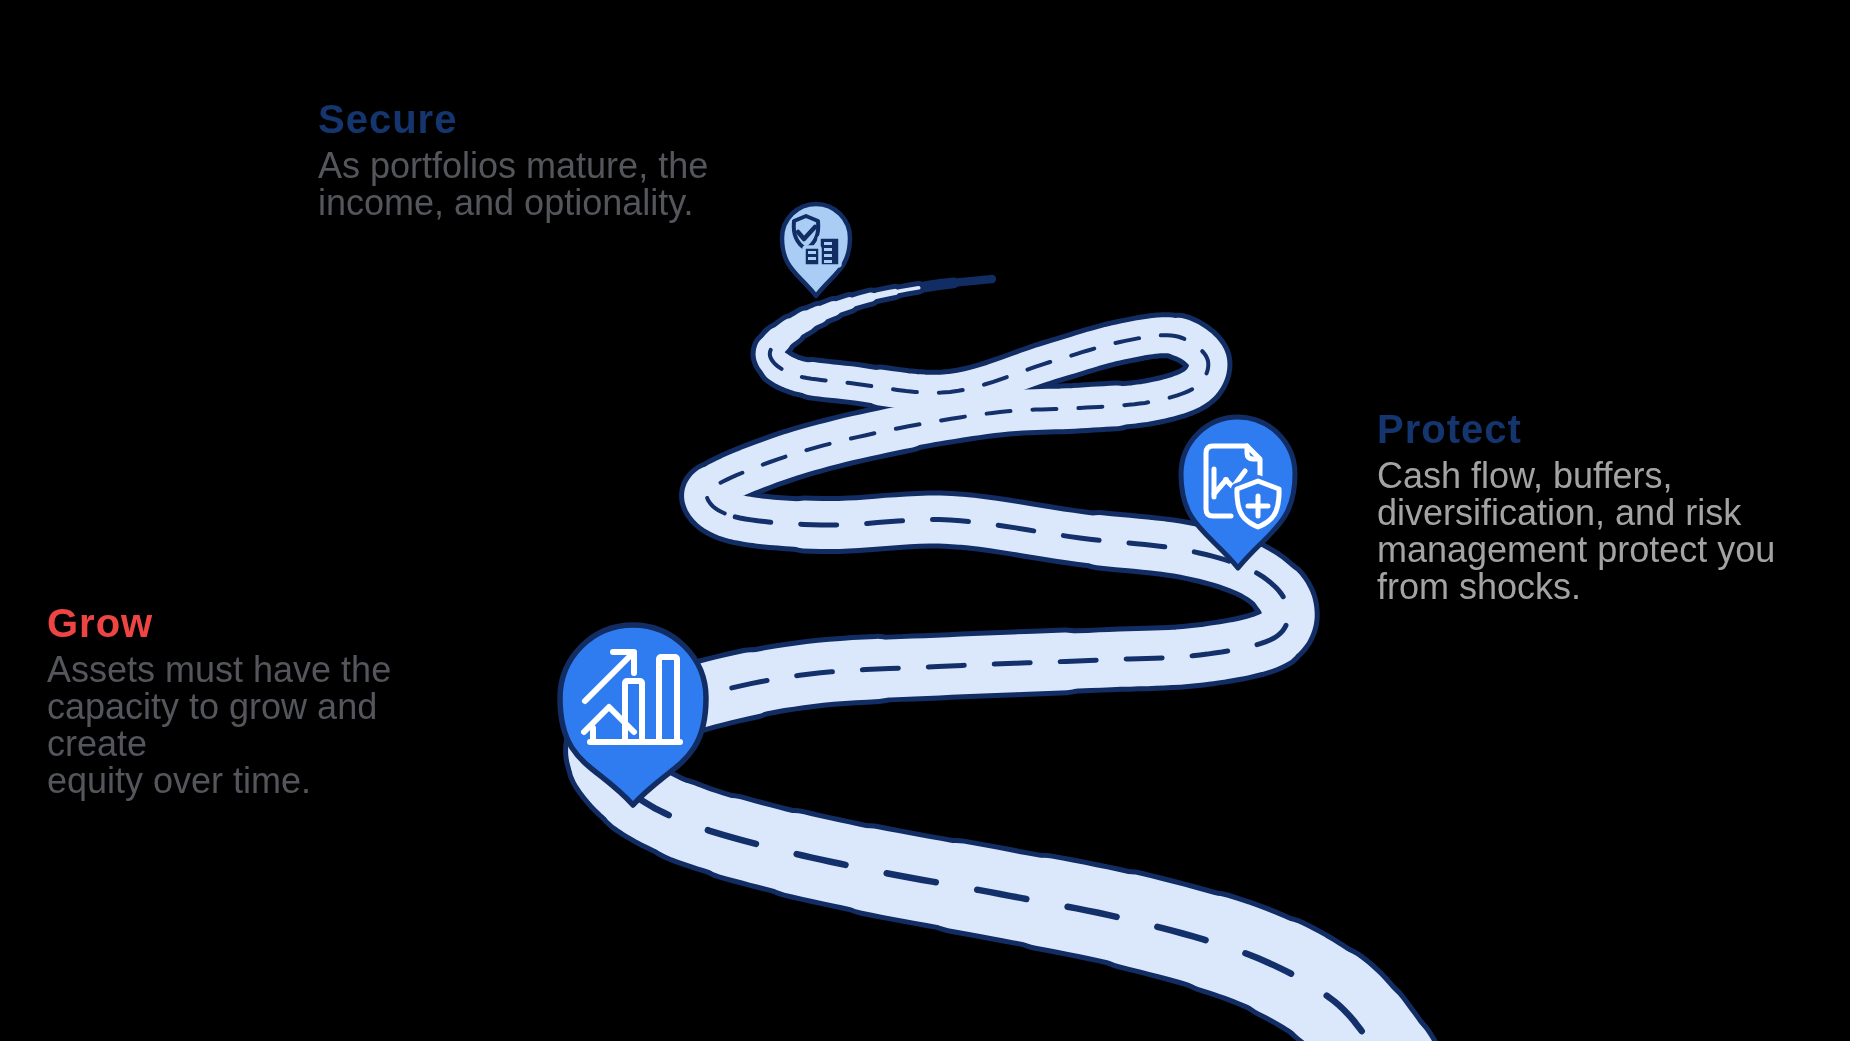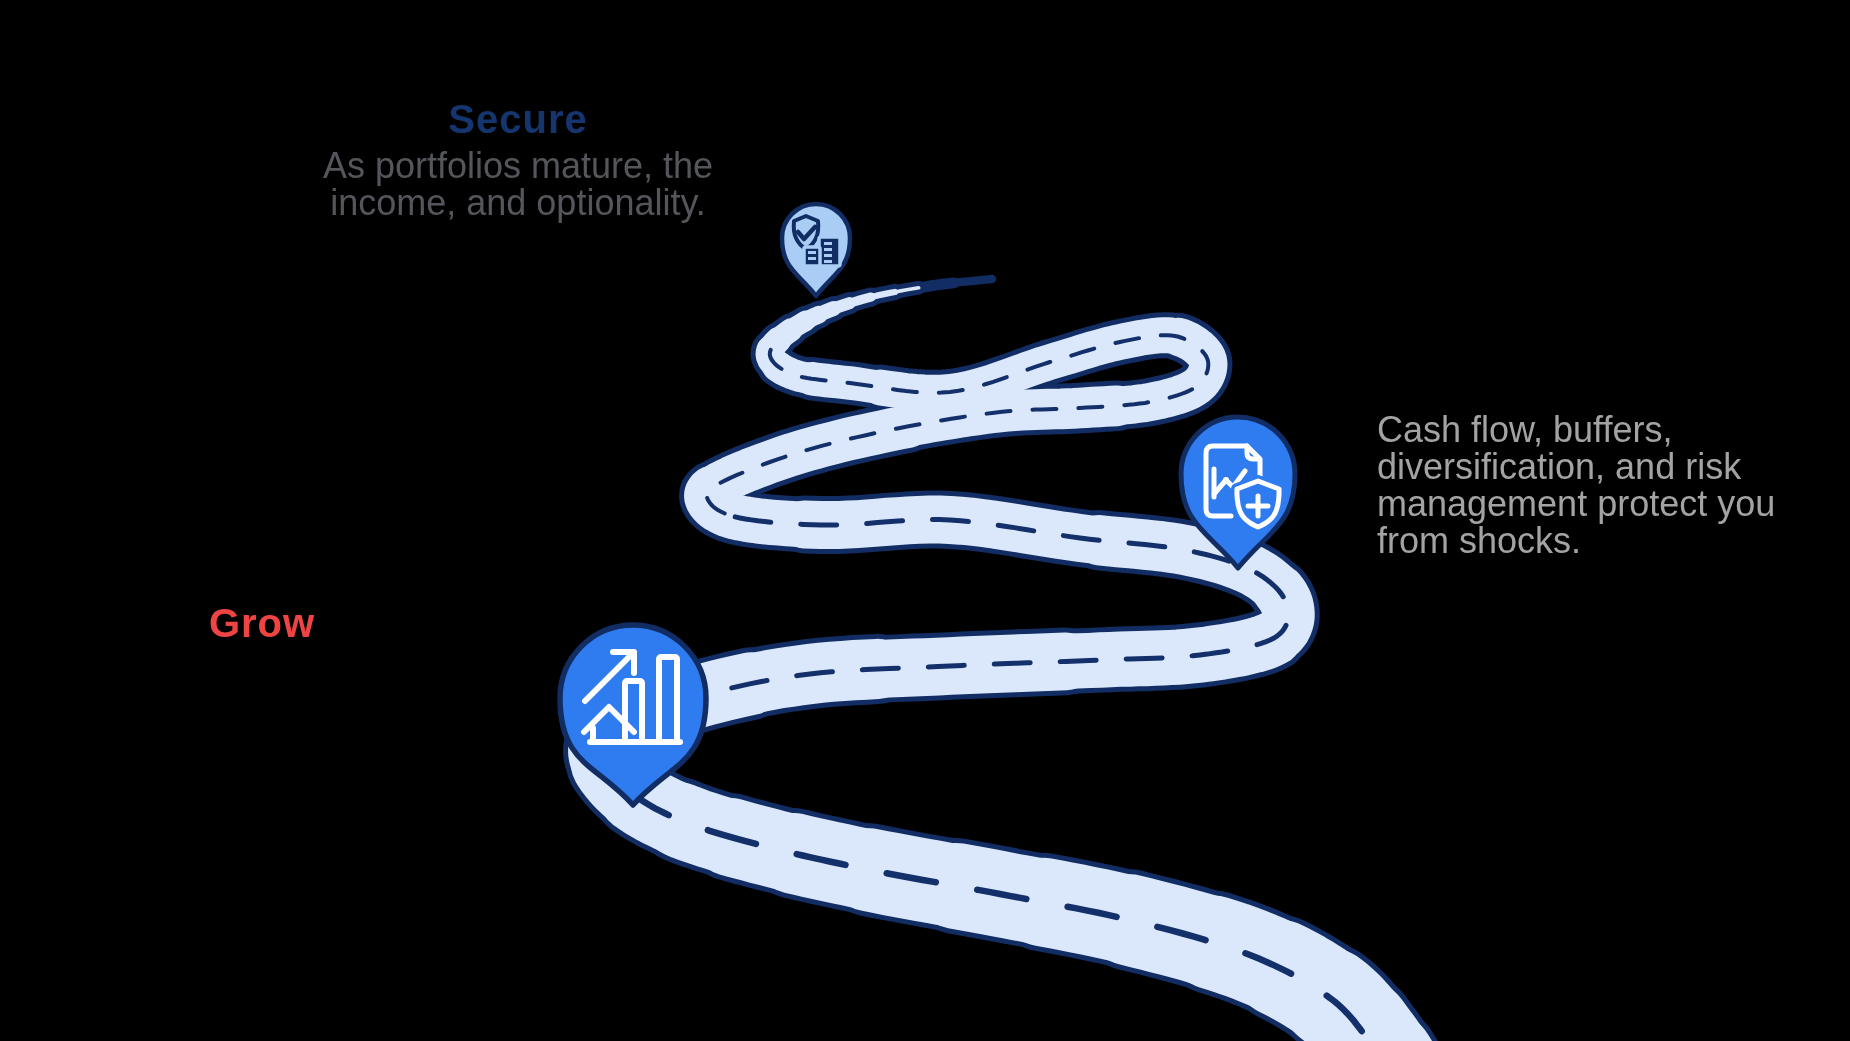--- a/index.html
+++ b/index.html
@@ -7,21 +7,21 @@
     width:1850px;height:1041px;overflow:hidden;position:relative;
     font-family:"Liberation Sans", sans-serif;
   }
   .stage{position:absolute;inset:0;}
   svg#road{position:absolute;left:0;top:0;}
   .block{position:absolute;}
   .block h2{
     margin:0;font-size:40px;font-weight:700;letter-spacing:1px;line-height:46px;
   }
   .block .body{margin-top:5px;font-size:36px;line-height:37px;font-weight:400;}
-  .align-right{text-align:center;}
+  .align-right{text-align:left;}
   .align-left{text-align:left;}
   .b-secure{top:96px;right:1132px;width:400px;}
   .b-protect{top:406px;left:1377px;width:400px;}
   .b-grow{top:600px;right:1373px;width:430px;}
 </style>
 </head>
 <body style="background: rgb(0, 0, 0);">
 
 <div class="stage">
 
@@ -164,25 +164,31 @@
 
   <div class="block b-secure align-right">
     <h2 style="color: rgb(20, 53, 110);">Secure</h2>
     <div class="body" style="color: rgb(84, 86, 92);">
       <div>As portfolios mature, the</div>
       <div>income, and optionality.</div>
     </div>
   </div>
 
   <div class="block b-protect align-left">
+    <h2 style="color: rgb(20, 53, 110);">Protect</h2>
     <div class="body" style="color: #a3a3a3;">
       <div>Cash flow, buffers,</div>
       <div>diversification, and risk</div>
       <div>management protect you</div>
       <div>from shocks.</div>
     </div>
   </div>
 
   <div class="block b-grow align-right">
     <h2 style="color: #ef4444;">Grow</h2>
+    <div class="body" style="color: rgb(84, 86, 92);">
+      <div>Assets must have the</div>
+      <div>capacity to grow and create</div>
+      <div>equity over time.</div>
+    </div>
   </div>
 
 </div>
 
 </body></html>

